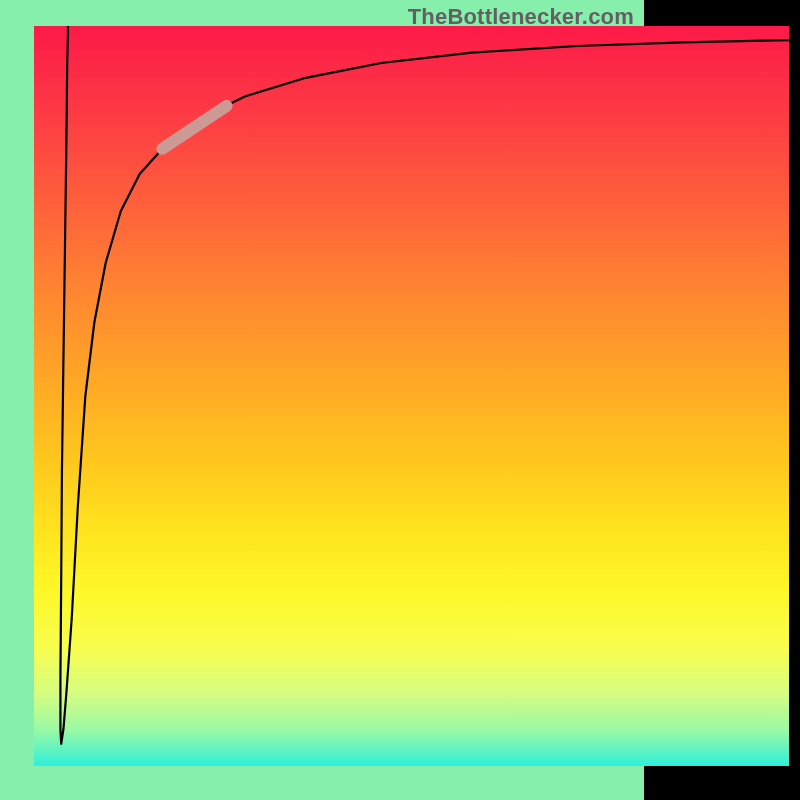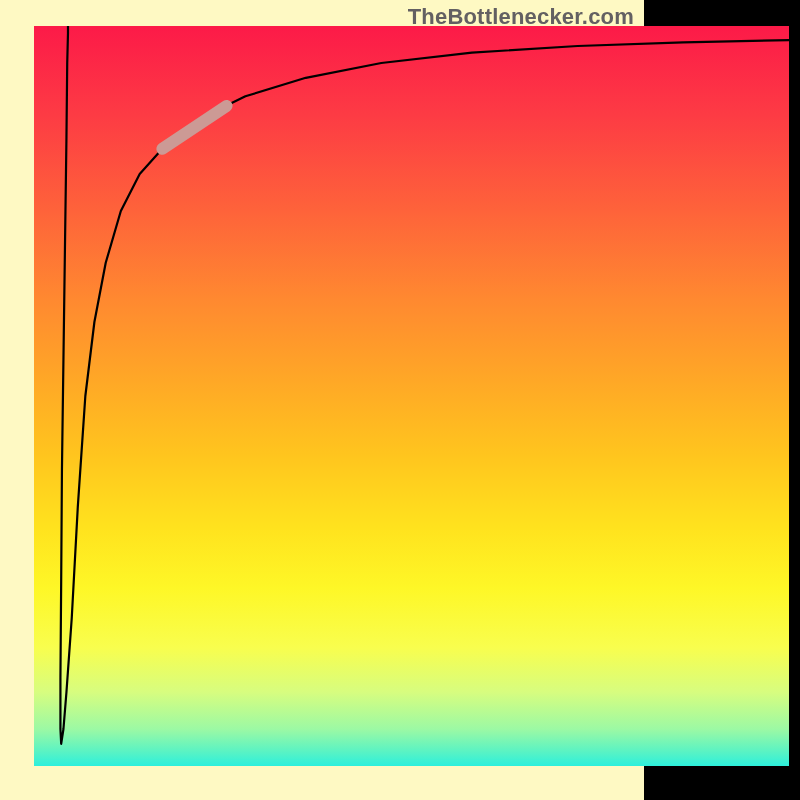--- a/index.html
+++ b/index.html
@@ -7,21 +7,21 @@
     padding: 0;
     width: 800px;
     height: 800px;
     overflow: hidden;
     background: #000;
   }
   .stage {
     position: relative;
     width: 644px;
     height: 800px;
-    background: #fef9c3;
+    background: #86efac;
   }
   .plot-area {
     position: absolute;
     left: 34px;
     top: 26px;
     width: 755px;
     height: 740px;
     background: linear-gradient(
       to bottom,
       #fc1a48 0%,

